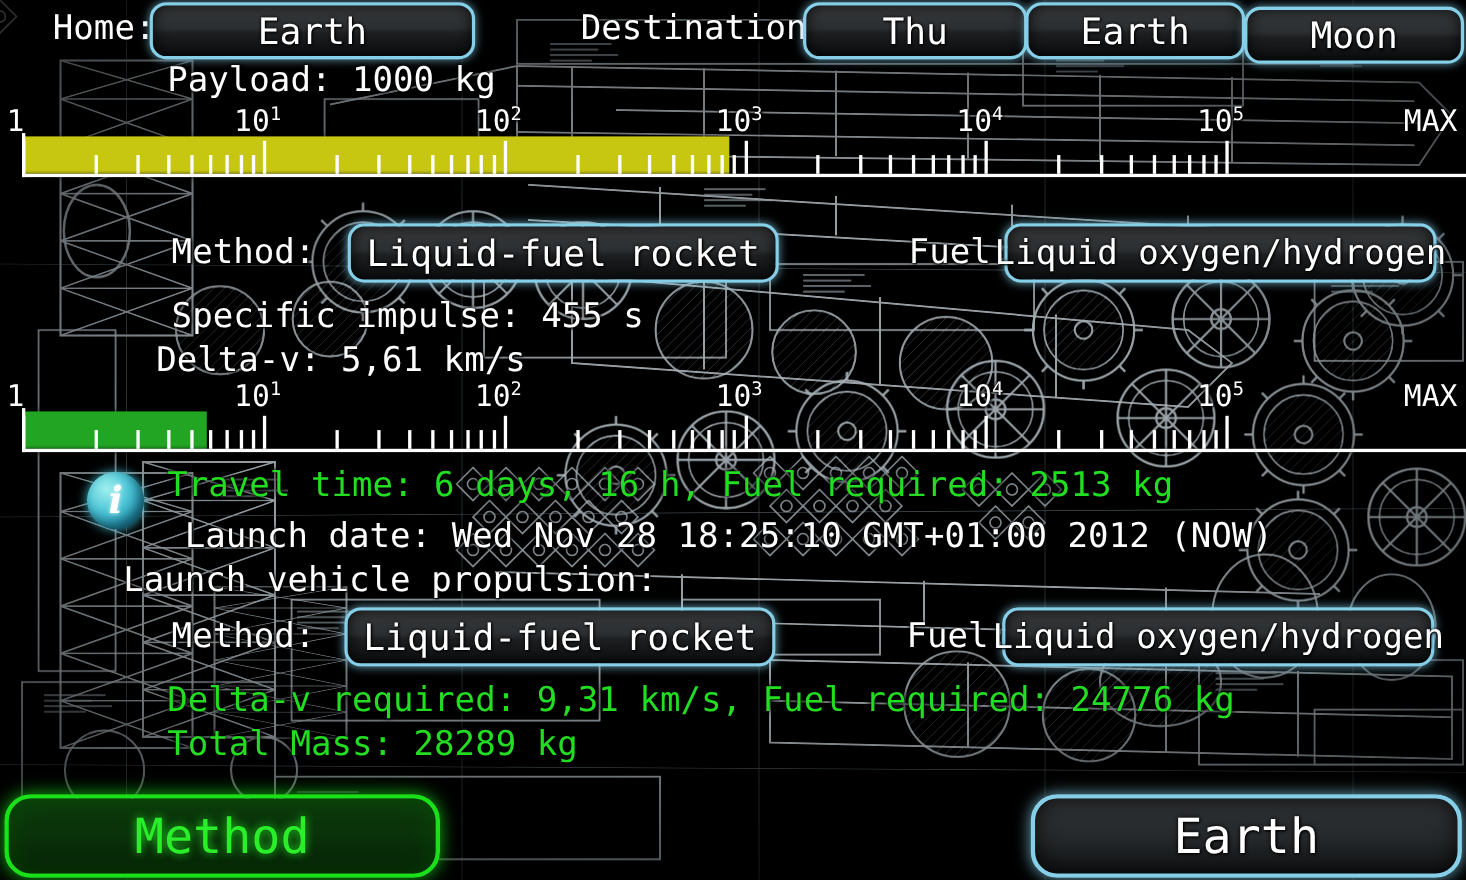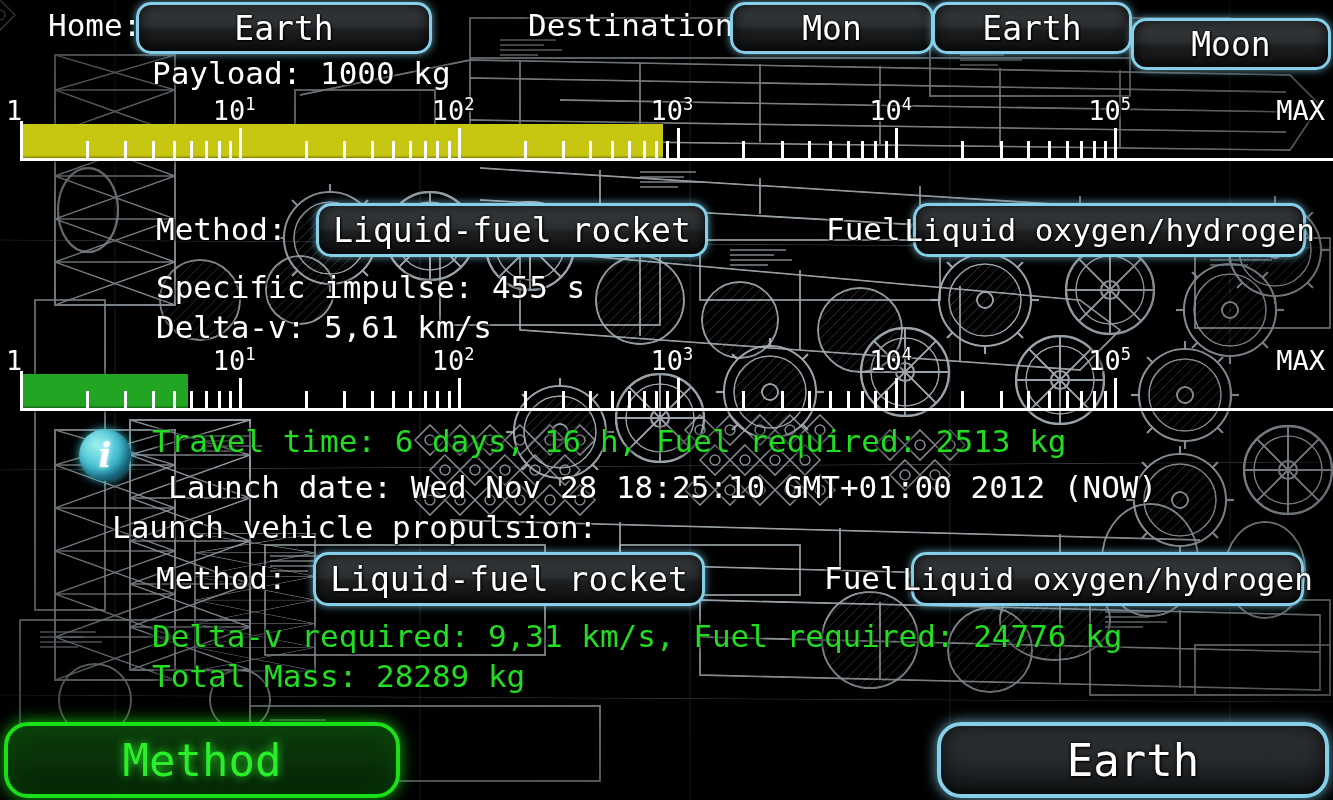--- a/index.html
+++ b/index.html
@@ -358,26 +358,26 @@
 
   <span class="lbl" style="position:absolute;left:48px;top:10px;">Home:</span>
 
   <div class="pill" id="home-select" style="left:136px;top:2px;width:296px;height:52px;">
     <span>Earth</span>
   </div>
 
   <span class="lbl" style="position:absolute;left:528px;top:10px;">Destination:</span>
 
   <div class="pill" id="dest-sun" style="left:730px;top:2px;width:204px;height:52px;">
-    <span>Mon</span>
+    <span>Thu</span>
   </div>
   <div class="pill" id="dest-earth" style="left:932px;top:2px;width:200px;height:52px;">
     <span>Earth</span>
   </div>
-  <div class="pill" id="dest-moon" style="left:1131px;top:18px;width:200px;height:52px;">
+  <div class="pill" id="dest-moon" style="left:1131px;top:6px;width:200px;height:52px;">
     <span>Moon</span>
   </div>
 
   <span class="lbl" style="position:absolute;left:152px;top:58px;">Payload: 1000 kg</span>
 
   <div class="slider" id="payload-slider" style="top:90px;">
     <div class="scalelabels">
         <span style="left: 6px; bottom: 0px;">1</span>
         <span style="left: 212.833px; bottom: 0px;">10<sup>1</sup></span>
         <span style="left: 431.667px; bottom: 0px;">10<sup>2</sup></span>
@@ -444,21 +444,21 @@
   <div class="pill" id="spacecraft-method" style="left:316px;top:203px;width:392px;height:54px;">
     <span>Liquid-fuel rocket</span>
   </div>
 
   <span class="lbl" style="position:absolute;left:826px;top:214px;">Fuel:</span>
   <div class="pill" id="spacecraft-fuel" style="left:913px;top:203px;width:393px;height:54px;font-size:31px;">
     <span>Liquid oxygen/hydrogen</span>
   </div>
 
   <span class="lbl" style="position:absolute;left:156px;top:272px;">Specific impulse: 455 s</span>
-  <span class="lbl" style="position:absolute;left:156px;top:312px;">Delta-v: 5,61 km/s</span>
+  <span class="lbl" style="position:absolute;left:142px;top:312px;">Delta-v: 5,61 km/s</span>
 
   <div class="slider" id="deltav-slider" style="top:340px;">
     <div class="scalelabels">
         <span style="left: 6px; bottom: 0px;">1</span>
         <span style="left: 212.833px; bottom: 0px;">10<sup>1</sup></span>
         <span style="left: 431.667px; bottom: 0px;">10<sup>2</sup></span>
         <span style="left: 650.5px; bottom: 0px;">10<sup>3</sup></span>
         <span style="left: 869.333px; bottom: 0px;">10<sup>4</sup></span>
         <span style="left: 1088.17px; bottom: 0px;">10<sup>5</sup></span>
         <span style="right: 8px; bottom: 0px;">MAX</span>

